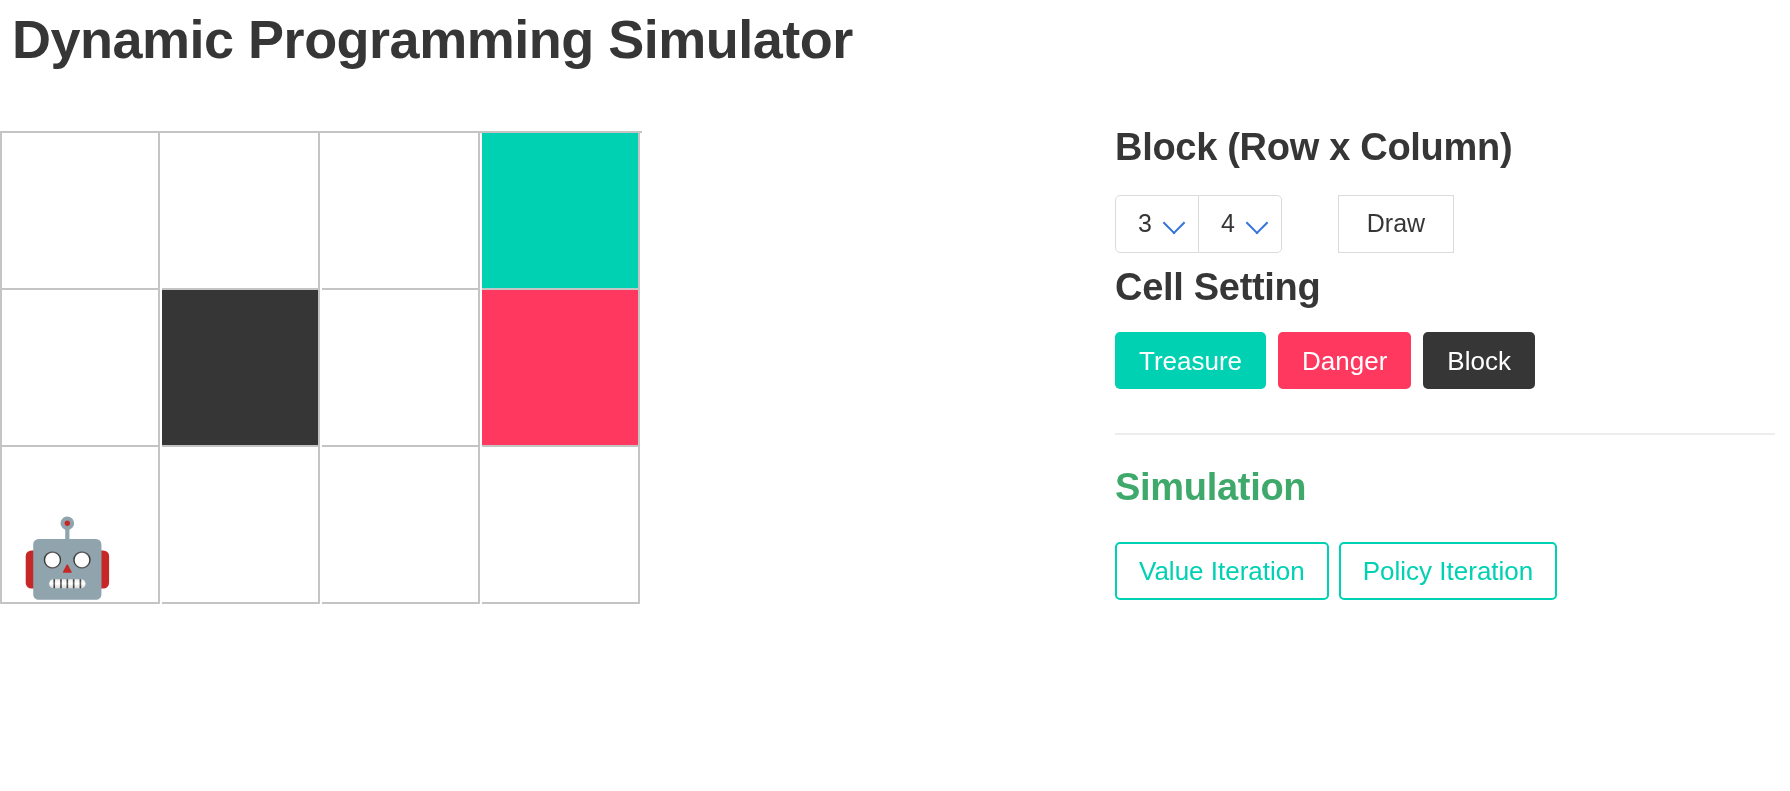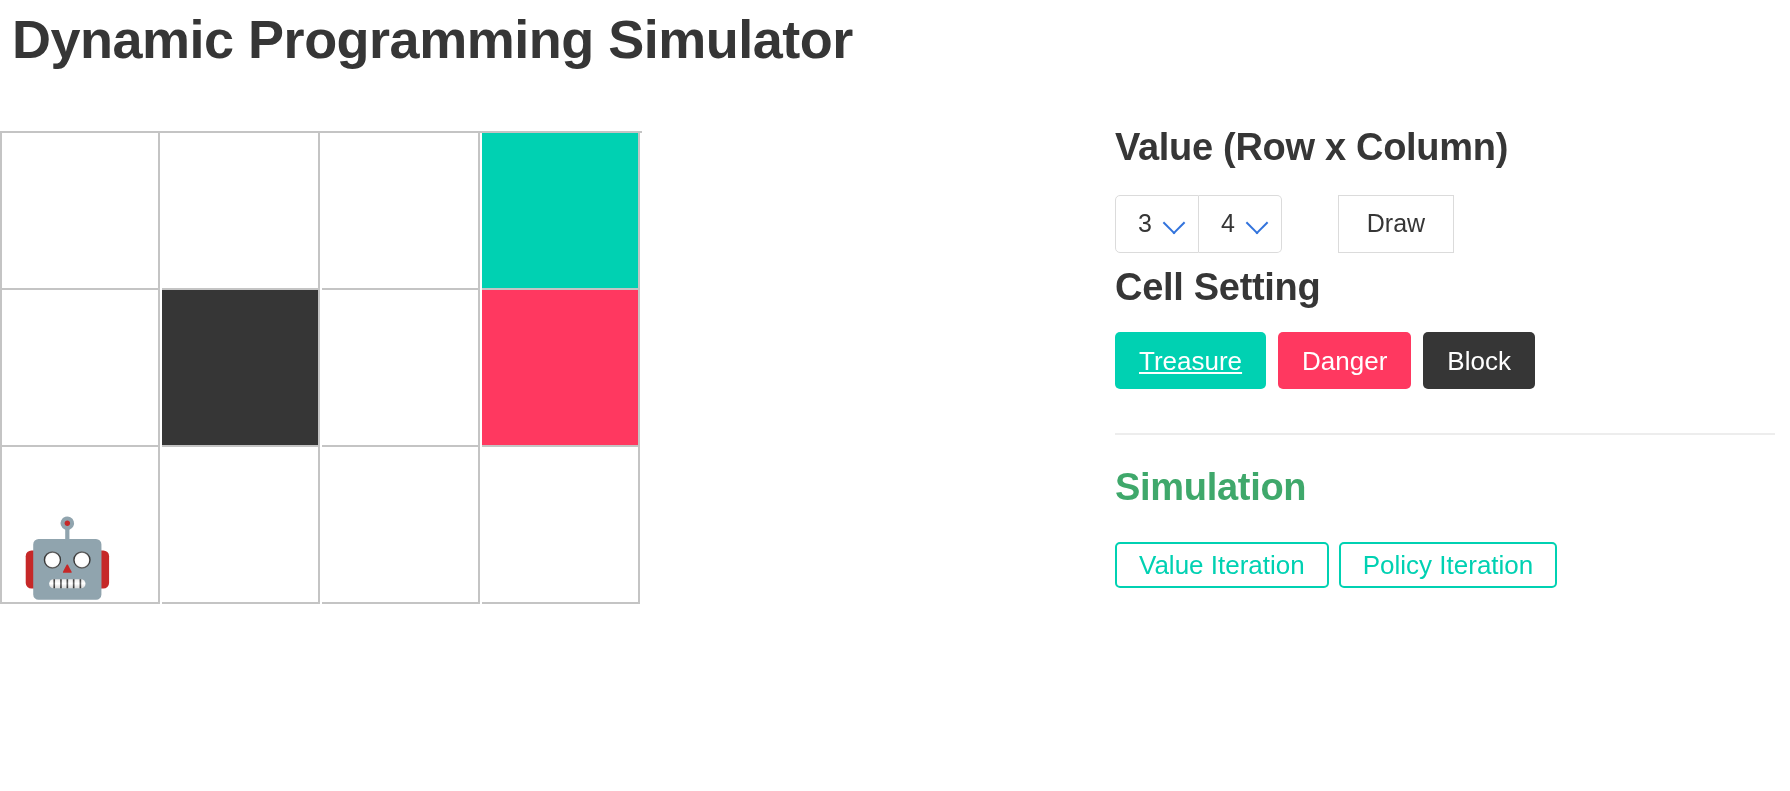--- a/index.html
+++ b/index.html
@@ -149,21 +149,21 @@
     font-size: 26px;
     font-family: inherit;
     color: #ffffff;
     padding: 0 24px;
     cursor: pointer;
     line-height: 1;
     display: inline-flex;
     align-items: center;
     justify-content: center;
   }
-  .tag-button.treasure { background: #00d1b2; text-decoration: underline; }
+  .tag-button.treasure { background: #00d1b2; }
   .tag-button.danger   { background: #ff3860; }
   .tag-button.block    { background: #363636; }
 
   
   #panel-divider {
     margin-top: 44px;
     height: 2px;
     background: #ededed;
     width: 660px;
   }
@@ -176,21 +176,21 @@
     color: #3fa86b;
     letter-spacing: -0.3px;
     line-height: 1.2;
   }
   #sim-buttons {
     margin-top: 24px;
     display: flex;
     gap: 10px;
   }
   .outline-button {
-    height: 46px;
+    height: 58px;
     box-sizing: border-box;
     background: #ffffff;
     border: 2px solid #00d1b2;
     border-radius: 5px;
     color: #00d1b2;
     font-size: 26px;
     font-family: inherit;
     padding: 11px 22px;
     cursor: pointer;
     line-height: 1;
@@ -218,21 +218,21 @@
         <span class="agent-glyph">🤖</span>
       </div>
       <div class="cell"></div>
       <div class="cell"></div>
       <div class="cell"></div>
     </div>
 </div>
 
 <div id="panel">
 
-  <h2 id="area-heading" class="panel-heading">Value (Row x Column)</h2>
+  <h2 id="area-heading" class="panel-heading">Block (Row x Column)</h2>
 
   <div id="area-controls">
     <div class="select-group">
       <div class="fake-select first">
         <span>3</span>
         <span class="chev"></span>
       </div>
       <div class="fake-select last">
         <span>4</span>
         <span class="chev"></span>

